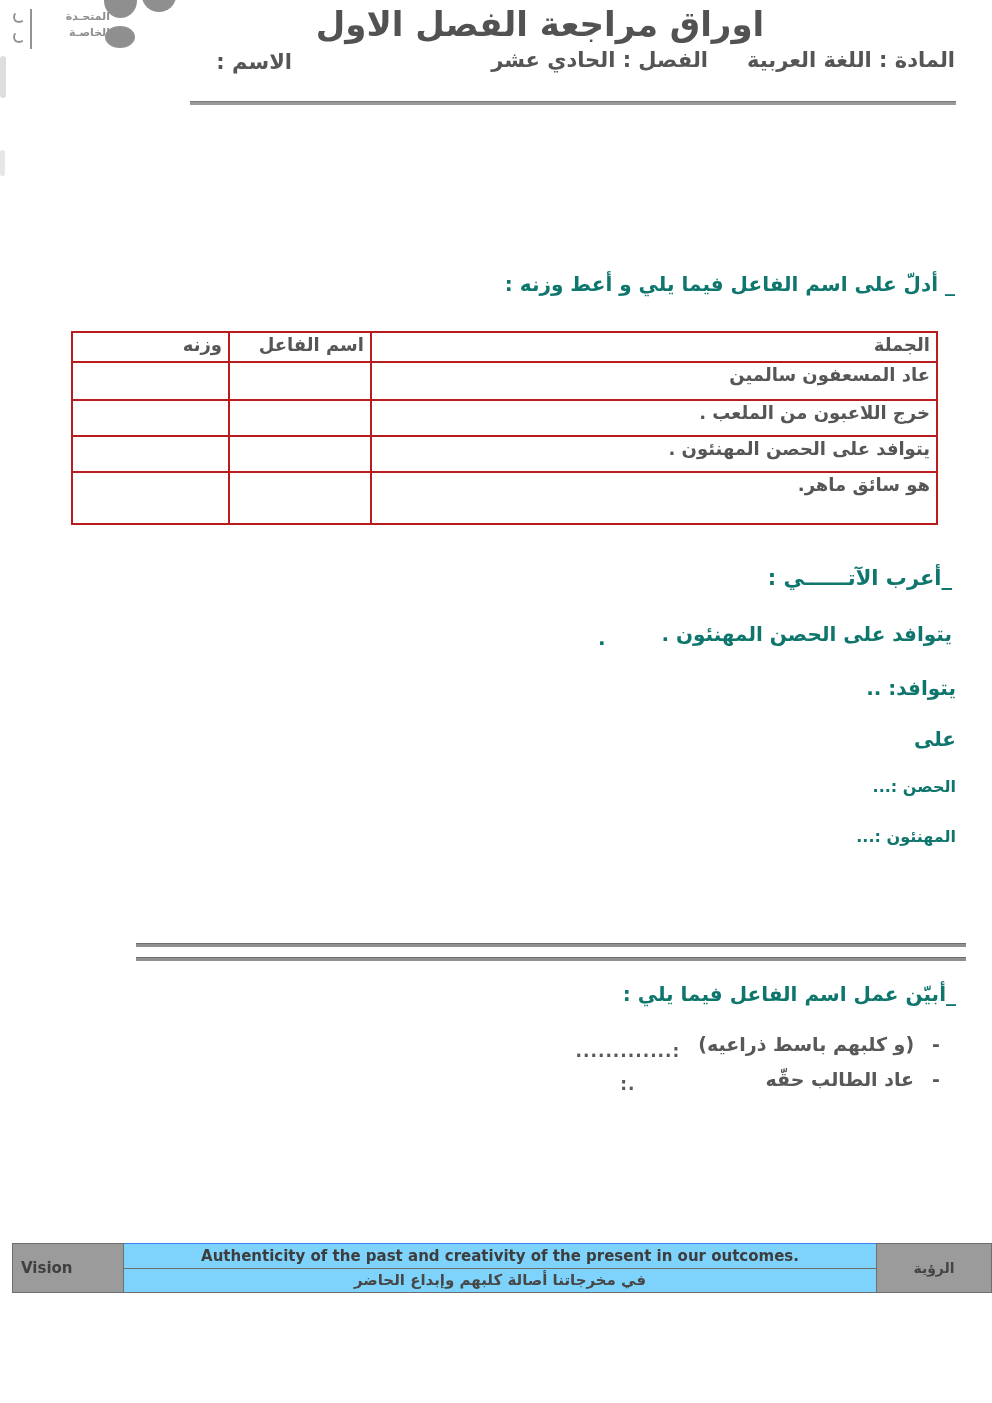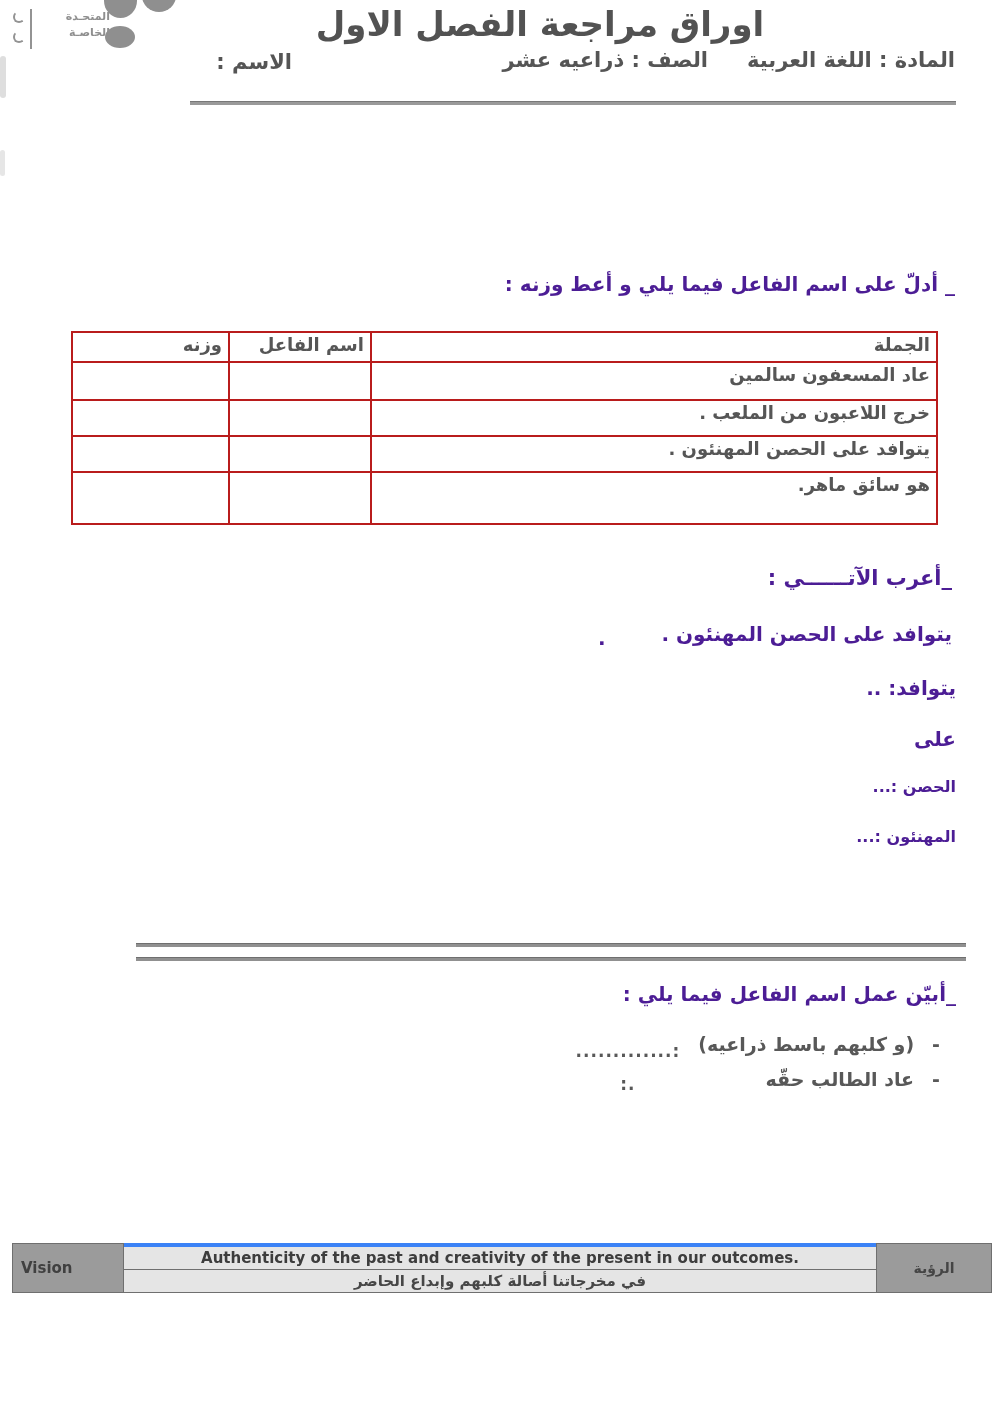--- a/index.html
+++ b/index.html
@@ -45,21 +45,21 @@
     font-size: 34px; font-weight: bold; color: #525252;
   }
   .info-item { position: absolute; direction: rtl; font-size: 21px; font-weight: bold; color: #555555; white-space: nowrap; }
   .info-subject { top: 48px; right: 37px; }
   .info-grade   { top: 48px; right: 284px; }
   .info-name    { top: 50px; right: 700px; }
 
   .rule-1 { position: absolute; top: 101px; left: 190px; width: 766px; height: 3px; background: #9a9a9a; border-top: 1px solid #787878; }
 
   
-  .rtl-line { position: absolute; direction: rtl; font-weight: bold; white-space: nowrap; color: #4c1d95; }
+  .rtl-line { position: absolute; direction: rtl; font-weight: bold; white-space: nowrap; color: #0f766e; }
 
   .s1-instruction { top: 272px; right: 37px; font-size: 20px; }
 
   
   .q-table {
     position: absolute; top: 331px; right: 54px; width: 865px;
     border-collapse: collapse; direction: rtl; table-layout: fixed;
   }
   .q-table th, .q-table td {
     border: 2px solid #b91c1c;
@@ -99,22 +99,22 @@
   .bullet-row.b2 .bullet-answer { margin-right: 112px; top: 6px; }
 
   
   .footer { position: absolute; top: 1243px; left: 12px; width: 980px; height: 50px; display: flex; }
   .footer-left {
     width: 112px; background: #9b9b9b; border: 1px solid #6f6f6f;
     display: flex; align-items: center; box-sizing: border-box; padding-left: 8px;
     font-size: 15px; font-weight: bold; color: #404040;
   }
   .footer-center {
-    flex: 1; display: flex; flex-direction: column; background: #e5e5e5;
-    border-top: 4px solid #3b82f6; border-bottom: 1px solid #6f6f6f; box-sizing: border-box;
+    flex: 1; display: flex; flex-direction: column; background: #7dd3fc;
+    border-top: 1px solid #3b82f6; border-bottom: 1px solid #6f6f6f; box-sizing: border-box;
   }
   .footer-center .row {
     flex: 1; display: flex; align-items: center; justify-content: center;
     font-size: 15px; font-weight: bold; color: #3d3d3d;
   }
   .footer-center .row.en { border-bottom: 1px solid #6f6f6f; }
   .footer-center .row.ar { direction: rtl; color: #474747; }
   .footer-right {
     width: 116px; background: #9b9b9b; border: 1px solid #6f6f6f;
     display: flex; align-items: center; justify-content: center; box-sizing: border-box;
@@ -135,21 +135,21 @@
       <div>الخاصـة</div>
     </div>
     <div class="logo-mark"></div>
   </div>
 
   <div class="smudge1"></div>
   <div class="smudge2"></div>
 
   <div class="title">اوراق مراجعة الفصل الاول</div>
   <div class="info-item info-subject">المادة : اللغة العربية</div>
-  <div class="info-item info-grade">الصف : ذراعيه عشر</div>
+  <div class="info-item info-grade">الفصل : الحادي عشر</div>
   <div class="info-item info-name">الاسم :</div>
   <div class="rule-1"></div>
 
   <div class="rtl-line s1-instruction">_ أدلّ على اسم الفاعل فيما يلي و أعط وزنه :</div>
 
   <table class="q-table">
     <colgroup>
       <col style="width:566px">
       <col style="width:142px">
       <col style="width:157px">

